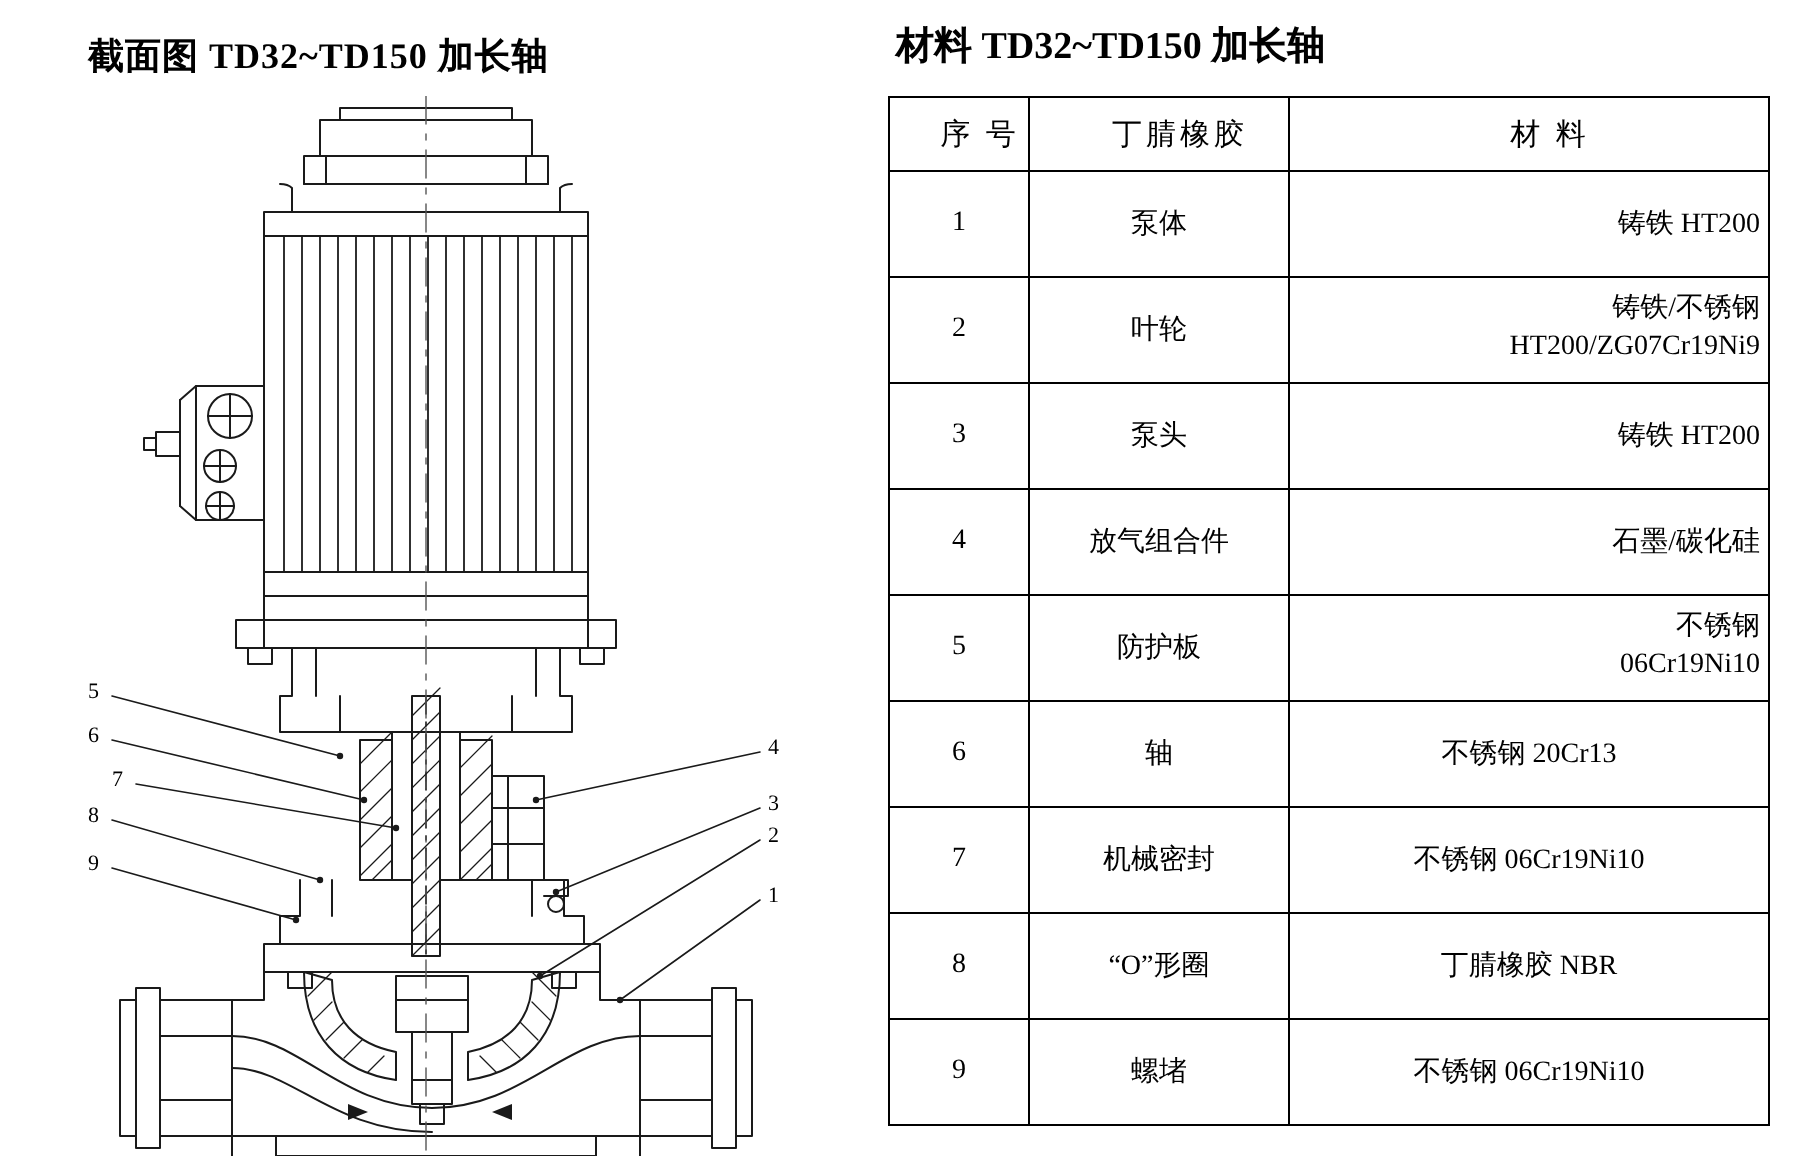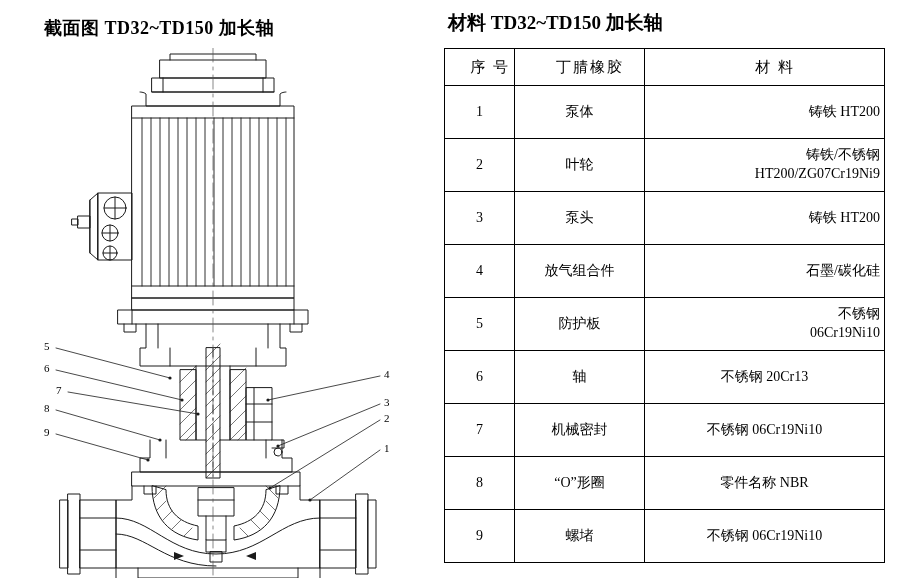--- a/index.html
+++ b/index.html
@@ -385,21 +385,21 @@
           <td class="mat-val">不锈钢 20Cr13</td>
         </tr>
         <tr>
           <td class="idx">7</td>
           <td class="name">机械密封</td>
           <td class="mat-val">不锈钢 06Cr19Ni10</td>
         </tr>
         <tr>
           <td class="idx">8</td>
           <td class="name">“O”形圈</td>
-          <td class="mat-val">零件名称 NBR</td>
+          <td class="mat-val">丁腈橡胶 NBR</td>
         </tr>
         <tr>
           <td class="idx">9</td>
           <td class="name">螺堵</td>
           <td class="mat-val">不锈钢 06Cr19Ni10</td>
         </tr>
       </tbody>
     </table>
   </div>
 

